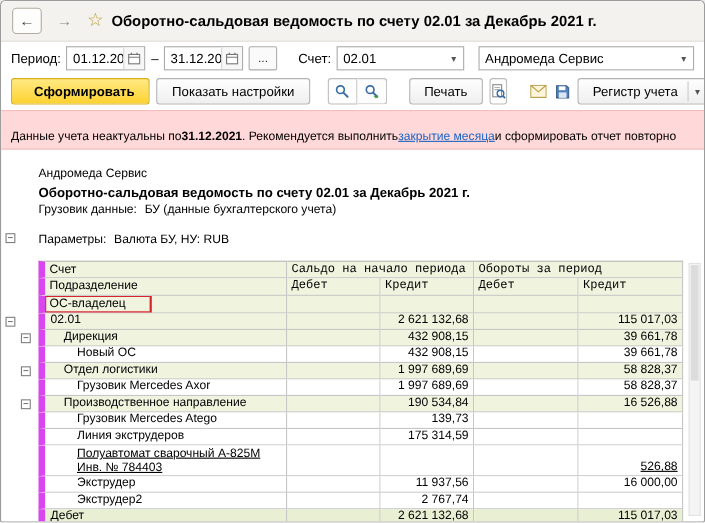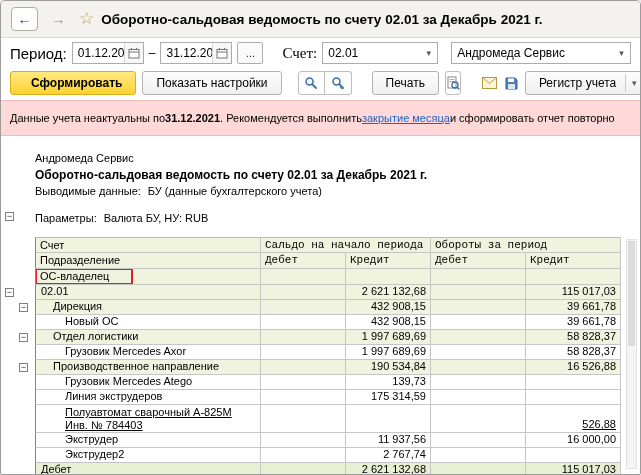--- a/index.html
+++ b/index.html
@@ -42,39 +42,39 @@
     font-size: 13.5px; font-weight: 700; color: #000;
     white-space: nowrap; overflow: hidden;
   }
 
   
   .filterbar {
     height: 30px; flex: 0 0 30px;
     display: flex; align-items: center;
     padding: 0 9px; gap: 5px; background: #fff;
   }
-  .lbl { font-size: 15px; color: #000; white-space: nowrap; }
+  .lbl { font-size: 12px; color: #000; white-space: nowrap; }
   .input {
     height: 22px; border: 1px solid #acacac; background: #fff;
     display: flex; align-items: center; font-size: 12px; overflow: hidden;
   }
   .input .val { flex: 1; padding: 0 5px; white-space: nowrap; overflow: hidden; }
   .datein { width: 72px; }
   .calbtn {
     width: 19px; height: 100%;
     display: flex; align-items: center; justify-content: center;
     background: #f7f7f7; border-left: 1px solid #d6d6d6; cursor: pointer;
   }
   .dash { font-size: 12px; color: #000; }
   .sqbtn {
     width: 26px; height: 22px;
     border: 1px solid #acacac; background: #fafafa; border-radius: 2px;
     font-size: 11px; line-height: 14px; color: #333; cursor: pointer;
   }
-  .acctlbl { margin-left: 14px; font-family: Liberation Serif, serif; }
+  .acctlbl { margin-left: 14px; }
   .combo.account { width: 116px; }
   .combo.org { flex: 1; margin-left: 8px; }
   .ddicon {
     width: 17px; text-align: center; color: #555;
     font-size: 9px; cursor: pointer; flex: 0 0 17px;
   }
 
   
   .toolbar {
     height: 30px; flex: 0 0 30px;
@@ -104,21 +104,21 @@
   .iconpair .iconbtn:last-child { border-radius: 0 3px 3px 0; border-left: none; }
   .ml { margin-left: 14px; }
   .register { margin-left: auto; padding-right: 6px; }
   .register .ddicon { border-left: 1px solid #c9c9c9; margin-left: 4px; height: 18px; line-height: 18px; }
 
   
   .warning {
     height: 22px; flex: 0 0 22px; margin-top: 2px;
     background: #ffd9d9;
     border-top: 1px solid #f2bcbc; border-bottom: 1px solid #f2bcbc;
-    display: flex; align-items: center;
+    display: flex; align-items: flex-start;
     padding: 17px 9px; font-size: 11px; color: #000;
     white-space: nowrap; overflow: hidden;
   }
   .warning b { font-weight: 700; }
   .warning .link { color: #1f63c4; text-decoration: underline; cursor: pointer; }
 
   
   .report { flex: 1; position: relative; overflow: hidden; padding-top: 16px; font-size: 11px; }
   .hline { display: grid; grid-template-columns: 34px 1fr; align-items: center; }
   .company { font-size: 11px; }
@@ -140,21 +140,21 @@
   
   .tablewrap { margin-top: 13px; }
   .trow { display: grid; grid-template-columns: 34px 226px 85px 85px 95px 95px; }
   .cell {
     border-right: 1px solid #c6c6c6; border-bottom: 1px solid #c6c6c6;
     padding: 0 4px; height: 15px; line-height: 14px;
     overflow: hidden; font-size: 11px; background: #fff; white-space: nowrap;
   }
   .thead .cell { background: #f0f4df; height: 16px; line-height: 15px; }
   .trow.r1 .cell { border-top: 1px solid #b9b9b9; }
-  .cell.name { border-left: 1px solid #d946ef; position: relative; }
+  .cell.name { border-left: 6px solid #d946ef; position: relative; }
   .cell.center { text-align: left; font-family: Liberation Mono, monospace; }
   .cell.num { display: flex; align-items: flex-end; justify-content: flex-end; padding-bottom: 1px; }
   .span-saldo { grid-column: 3 / 5; }
   .span-oborot { grid-column: 5 / 7; }
 
   .group .cell { background: #f0f4df; }
   .total .cell { background: #e9efd2; }
   .lvl0 .cell.name { padding-left: 5px; }
   .lvl1 .cell.name { padding-left: 17px; }
   .lvl2 .cell.name { padding-left: 29px; }
@@ -285,21 +285,21 @@
       <div class="gut"></div>
       <div class="company">Андромеда Сервис</div>
     </div>
     <div class="hline">
       <div class="gut"></div>
       <div class="rtitle">Оборотно-сальдовая ведомость по счету 02.01 за Декабрь 2021 г.</div>
     </div>
     <div class="hline">
       <div class="gut"></div>
       <div class="meta">
-        <span>Выводимые данные:</span><span class="mval">БУ (данные бухгалтерского учета)</span>
+        <span>Грузовик данные:</span><span class="mval">БУ (данные бухгалтерского учета)</span>
       </div>
     </div>
     <div class="hline params-line">
       <div class="gut">
         <span class="exp l0">−</span>
       </div>
       <div class="meta">
         <span>Параметры:</span><span class="mval">Валюта БУ, НУ: RUB</span>
       </div>
     </div>

